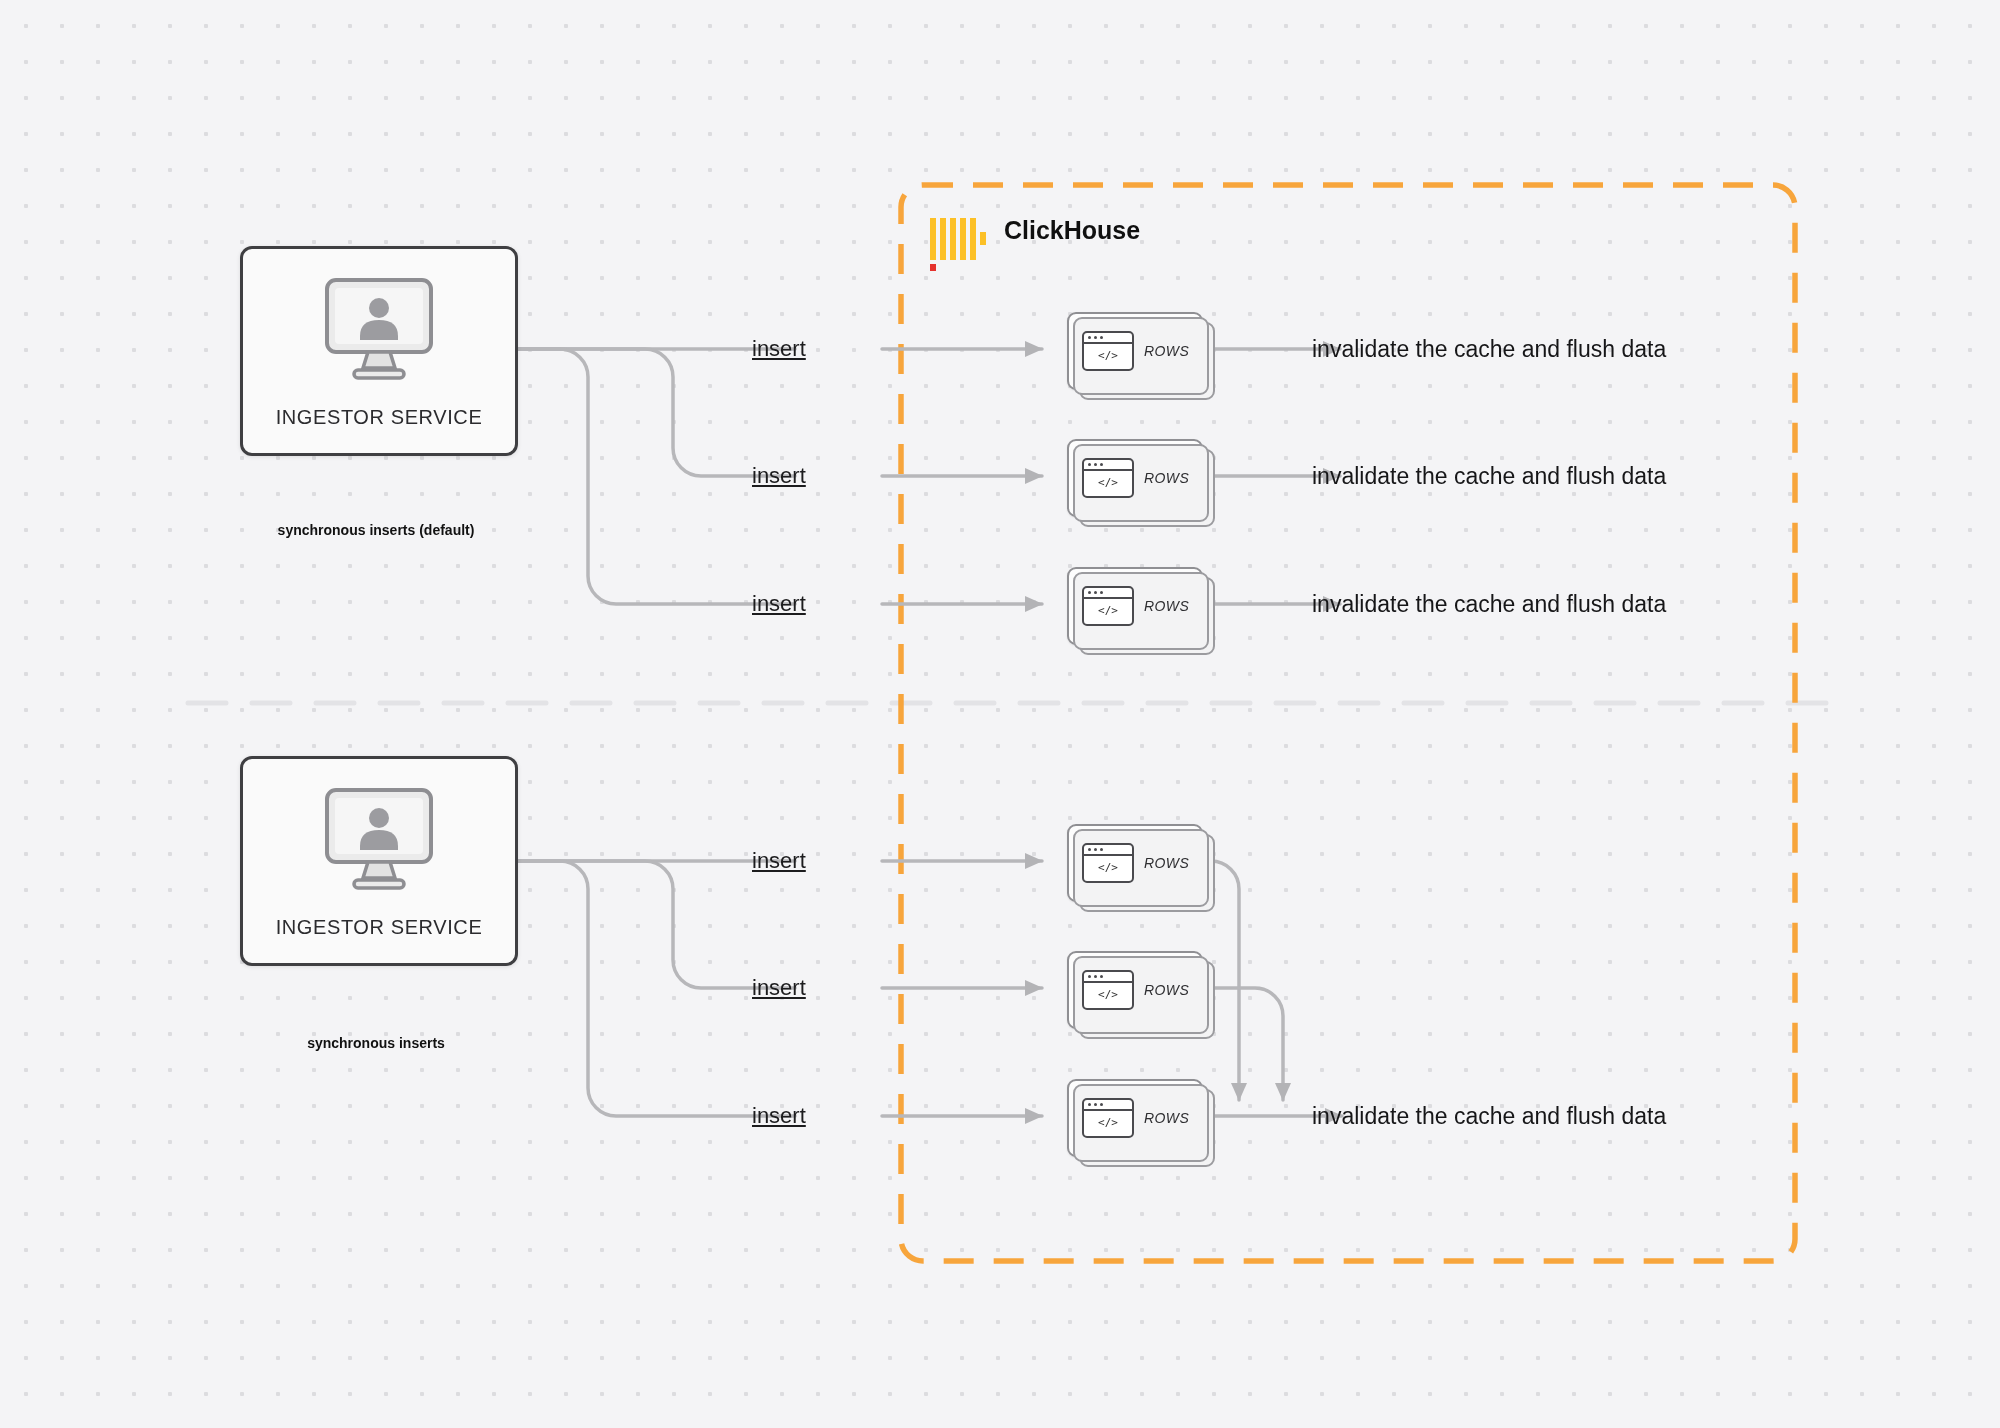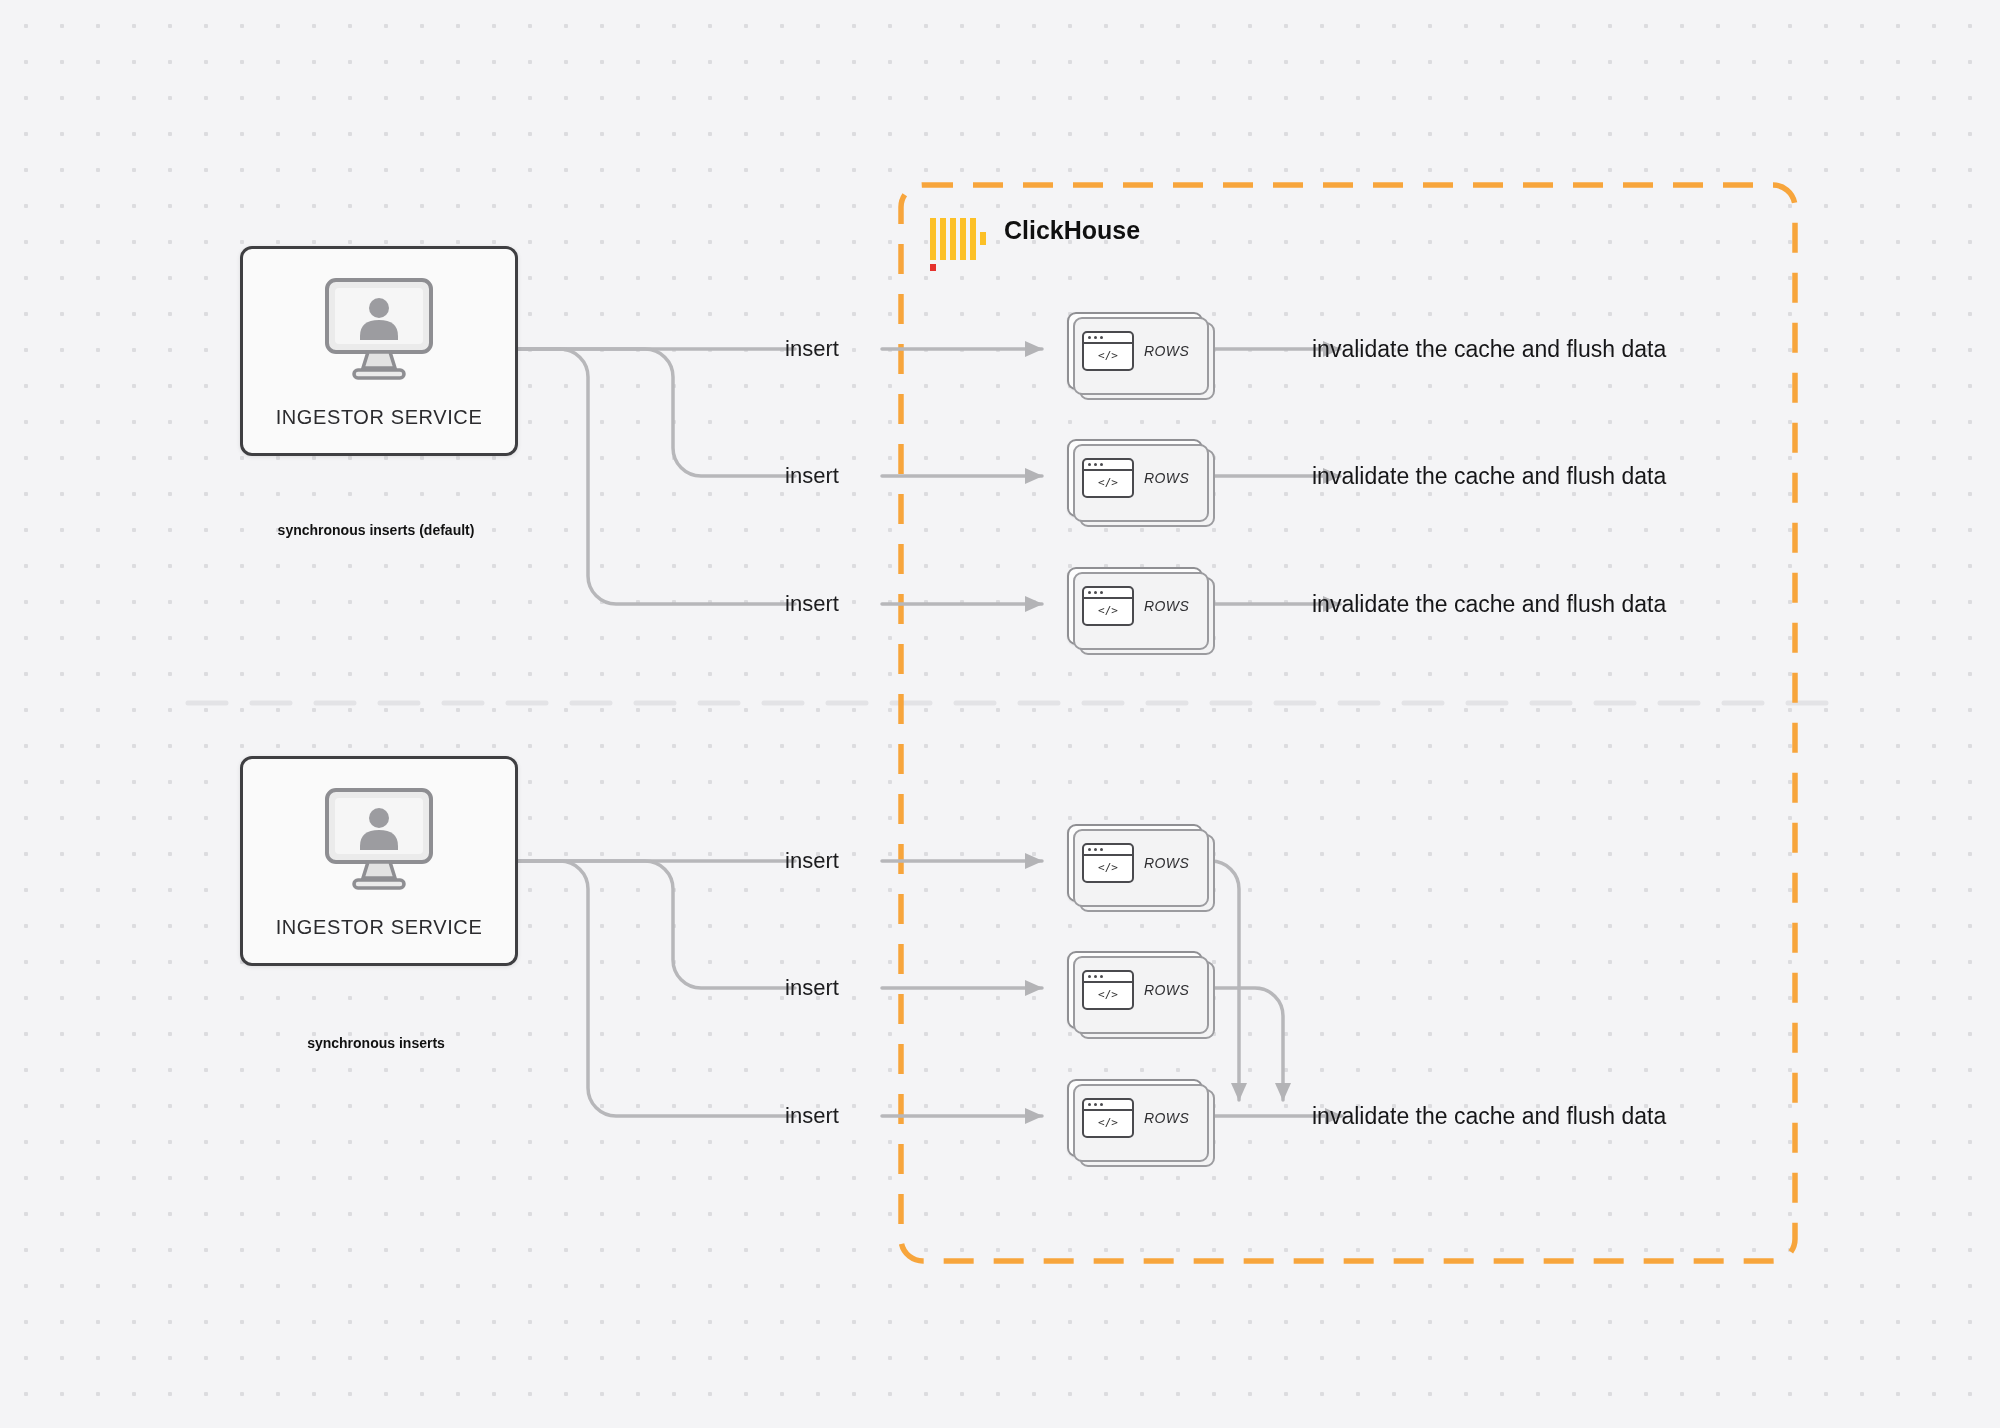--- a/index.html
+++ b/index.html
@@ -28,22 +28,22 @@
     position:absolute;left:176px;width:400px;text-align:center;
     font-size:14px;font-weight:700;color:#111;z-index:3;
   }
 
   
   .ch-header{position:absolute;left:928px;top:216px;display:flex;align-items:flex-start;gap:16px;z-index:3;}
   .ch-label{font-size:25px;font-weight:600;color:#101010;}
 
   
   .insert-label{
-    position:absolute;width:120px;left:752px;text-align:center;
-    font-size:22px;line-height:28px;color:#1c1c1e;z-index:3;
+    position:absolute;width:120px;left:752px;text-align:left;
+    font-size:22px;line-height:28px;color:#1c1c1e;z-index:3;text-decoration:underline;
   }
 
   
   .rows-card{
     position:absolute;left:1067px;width:132px;height:74px;
     background:#fdfdfd;border:2px solid #8f8f93;border-radius:9px;
     display:flex;align-items:center;z-index:3;
     box-shadow:0 1px 2px rgba(0,0,0,.08);
   }
   .rows-card::before,.rows-card::after{

